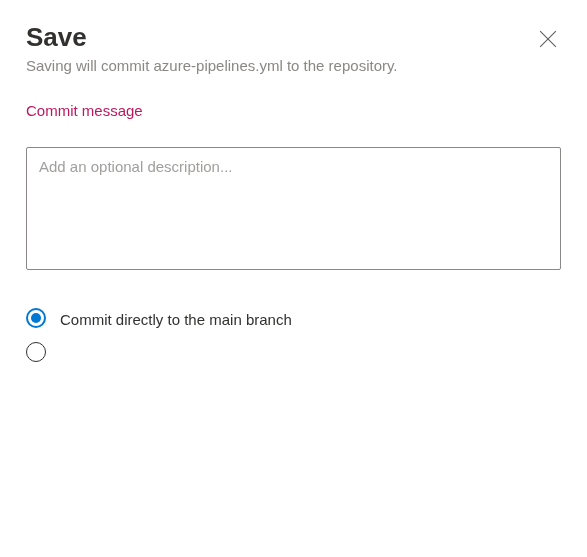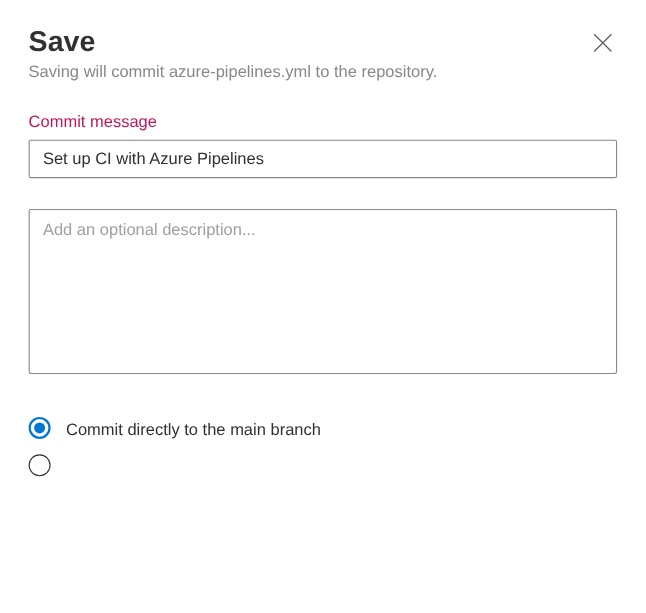--- a/index.html
+++ b/index.html
@@ -67,21 +67,21 @@
     .textarea-input {
       width: 100%;
       padding: 10px 12px;
       font-size: 15px;
       font-family: inherit;
       color: #323130;
       border: 1px solid #8a8886;
       border-radius: 2px;
       outline: none;
       resize: none;
-      height: 150px;
+      height: 123px;
     }
     .textarea-input::placeholder {
       color: #a19f9d;
     }
     .radio-group {
       margin-top: 34px;
     }
     .radio-option {
       display: flex;
       align-items: flex-end;
@@ -126,21 +126,20 @@
       <line x1="1" y1="1" x2="15" y2="15"></line>
       <line x1="15" y1="1" x2="1" y2="15"></line>
     </svg>
   </button>
 </div>
 
 <p class="subtitle">Saving will commit azure-pipelines.yml to the repository.</p>
 
 <div class="field-group">
   <label class="field-label">Commit message</label>
-  <input type="text" class="text-input" value="Set up CI with Azure Pipelines" style="">
 </div>
 
 <div class="field-group">
   <textarea class="textarea-input" placeholder="Add an optional description..." style=""></textarea>
 </div>
 
 <div class="radio-group">
   <div class="radio-option">
     <span class="radio-circle selected"></span>
     <span class="radio-label">Commit directly to the main branch</span>

